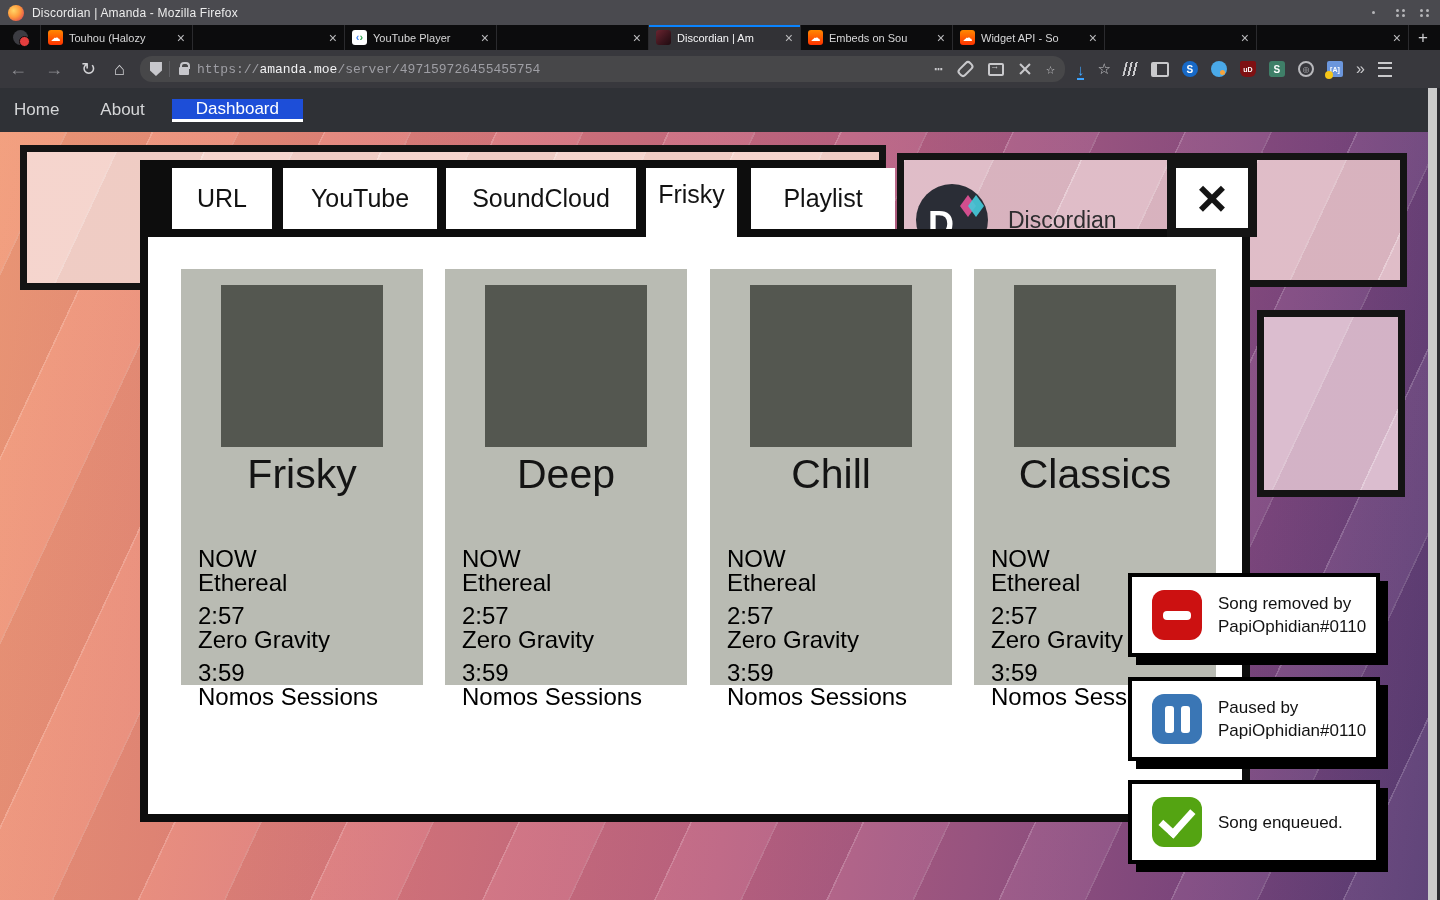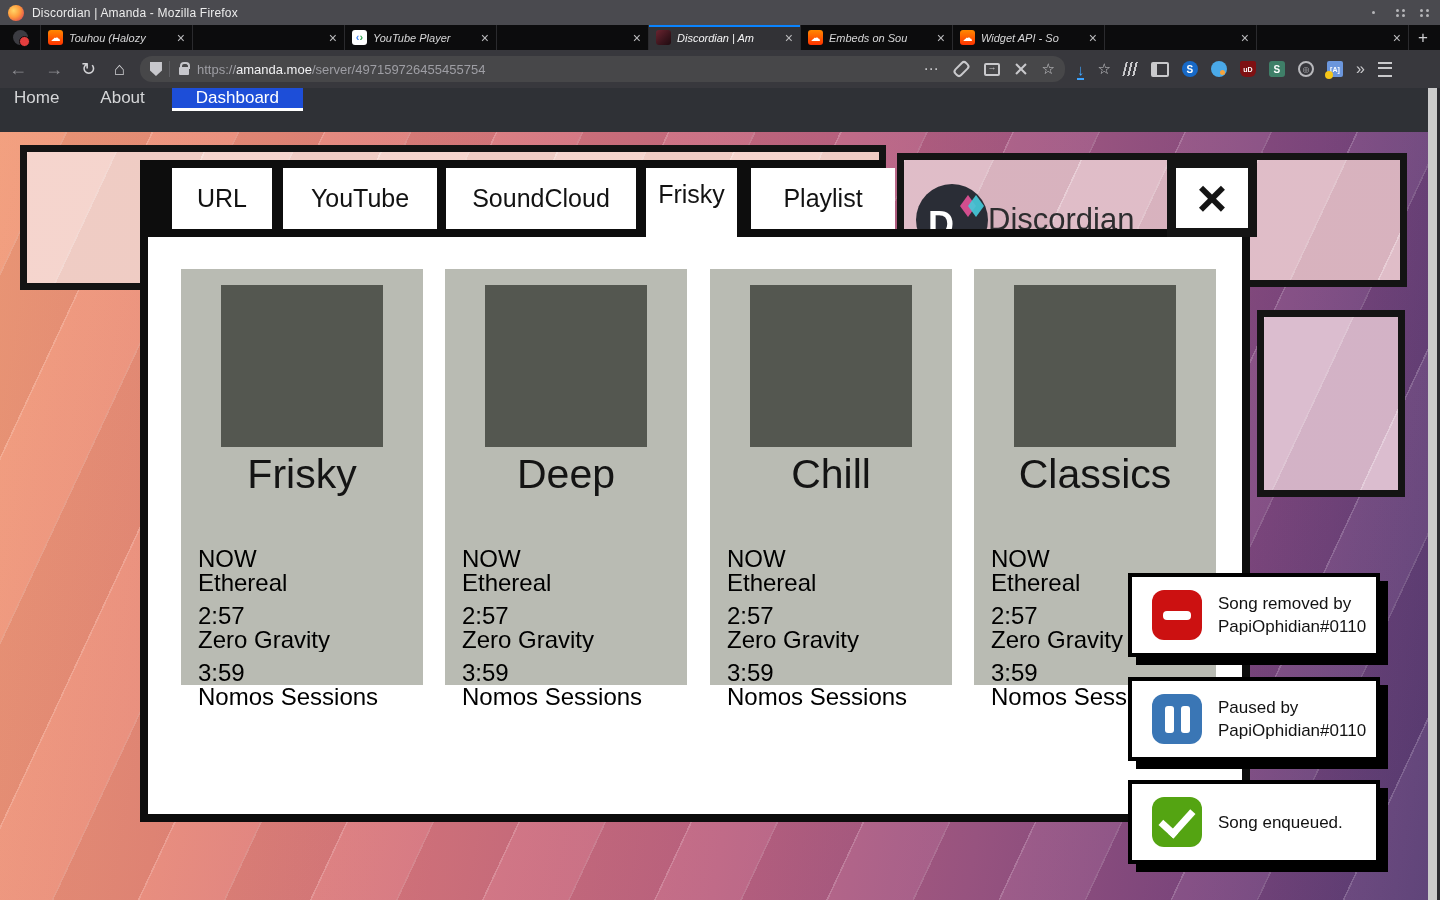--- a/index.html
+++ b/index.html
@@ -18,41 +18,41 @@
   .win-btn i{width:3px;height:3px;background:#b5b5b8;border-radius:50%;display:block;}
   
   .tabstrip{position:absolute;left:0;top:25px;width:1440px;height:25px;background:#0c0c0d;
     display:flex;align-items:stretch;}
   .tab{display:flex;align-items:center;padding:0 7px;width:152px;box-sizing:border-box;
     border-left:1px solid #2b2b2e;color:#d7d7d8;font-size:11px;cursor:pointer;position:relative;}
   .tab:first-of-type{border-left:none;}
   .tab.pinned{width:40px;justify-content:center;border-left:none;}
   .tab.active{background:#323236;color:#f5f5f6;}
   .tab.active::before{content:"";position:absolute;left:0;top:0;width:100%;height:2px;background:var(--active_tab_accent,#0a84ff);}
-  .tab-title{flex:1;white-space:nowrap;overflow:hidden;margin-right:4px;font-style:italic;}
+  .tab-title{flex:1;white-space:nowrap;overflow:hidden;margin-right:4px;}
   .tab-x{color:#bcbcbe;font-size:14px;line-height:14px;flex:none;cursor:pointer;}
   .fav{width:15px;height:15px;border-radius:3px;margin-right:6px;flex:none;
     display:flex;align-items:center;justify-content:center;font-size:10px;line-height:15px;}
   .fav-sc{background:linear-gradient(180deg,#ff8800,#ff3300);color:#fff;}
   .fav-gdev{background:#fff;font-weight:bold;font-size:11px;}
   .fav-gdev b{color:#4285f4;font-weight:bold;}
   .fav-gdev i{color:#34a853;font-style:normal;font-weight:bold;}
   .fav-avatar{background:linear-gradient(135deg,#6b2430 0%,#3a141c 60%,#1f0b10 100%);}
   .pin-ico{width:15px;height:15px;border-radius:50%;background:#3c3c42;position:relative;}
   .pin-ico::after{content:"";position:absolute;right:-2px;bottom:-2px;width:9px;height:9px;border-radius:50%;
     background:#e53e3e;border:1px solid #0c0c0d;}
   .newtab{width:28px;display:flex;align-items:center;justify-content:center;color:#cfcfd1;
     font-size:17px;border-left:1px solid #2b2b2e;cursor:pointer;}
   
   .urlbar{position:absolute;left:0;top:50px;width:1440px;height:38px;background:#38383d;
     display:flex;align-items:center;}
   .nav-ico{font-size:18px;color:#d3d3d6;margin:0 9px;cursor:pointer;}
   .nav-ico.dim{color:#8b8b90;}
   .urlfield{position:relative;margin-left:6px;width:925px;height:26px;background:#474749;border-radius:12px;
-    display:flex;align-items:center;font-size:13px;cursor:text;}
+    display:flex;align-items:center;font-size:13px;cursor:text;font-family:Liberation Mono, monospace;}
   .shield{width:12px;height:14px;margin:0 7px 0 10px;background:#c7c7cc;
     clip-path:polygon(0 0,100% 0,100% 60%,50% 100%,0 60%);}
   .fld-sep{width:1px;height:16px;background:#5d5d61;margin-right:7px;}
   .lock{width:10px;height:8px;background:#c7c7cc;border-radius:1px;position:relative;margin:3px 8px 0 2px;}
   .lock::before{content:"";position:absolute;left:1px;top:-5px;width:6px;height:5px;border:2px solid #c7c7cc;
     border-bottom:none;border-radius:4px 4px 0 0;}
   .url-dim{color:#9e9ea4;}
   .url-host{color:#f1f1f3;}
   .fld-icons{margin-left:auto;display:flex;align-items:center;gap:14px;margin-right:10px;color:#c9c9cc;}
   .ico-dots{font-size:15px;cursor:pointer;}
@@ -83,34 +83,34 @@
   .ico-chev{font-size:16px;cursor:pointer;}
   .ico-menu{width:14px;height:11px;border-top:2px solid #c9c9cc;border-bottom:2px solid #c9c9cc;position:relative;cursor:pointer;margin-right:6px;}
   .ico-menu::before{content:"";position:absolute;left:0;right:0;top:3px;height:2px;background:#c9c9cc;}
   
   .page{position:absolute;left:0;top:88px;width:1440px;height:812px;
     background:
       repeating-linear-gradient(115deg,rgba(255,255,255,.16) 0 1.5px,rgba(255,255,255,0) 1.5px 78px),
       repeating-linear-gradient(115deg,rgba(255,255,255,.05) 0 78px,rgba(0,0,0,.04) 78px 156px),
       linear-gradient(100deg,#f29c79 0%,#e78878 18%,#d4737e 36%,#bd6382 54%,#9d5684 70%,#7f4880 84%,#644078 94%,#563a72 100%);}
   .site-nav{position:absolute;left:0;top:0;width:1440px;height:44px;background:var(--nav_dark,#2f3136);
-    display:flex;align-items:flex-start;color:#d5d6d8;font-size:17px;}
+    display:flex;align-items:center;color:#d5d6d8;font-size:17px;}
   .nav-item{display:flex;align-items:center;padding:0 14px;cursor:pointer;}
   .nav-item.spaced{margin-left:13px;}
   .nav-item.active{background:#1d4ed8;color:#fff;border-bottom:3px solid #fff;box-sizing:border-box;padding:0 24px;}
   .stripes-pink{background-image:
       repeating-linear-gradient(115deg,rgba(255,255,255,.25) 0 1.5px,rgba(255,255,255,0) 1.5px 80px),
       repeating-linear-gradient(115deg,rgba(255,255,255,.10) 0 80px,rgba(0,0,0,.02) 80px 160px);}
   .server-card{position:absolute;border:7px solid #141414;box-sizing:border-box;cursor:pointer;}
   .card-left{left:20px;top:57px;width:866px;height:145px;background-color:#f4d0c8;}
   .card-discordian{left:897px;top:65px;width:510px;height:134px;background-color:#dcb6c2;
     display:flex;align-items:center;}
   .card-right2{left:1257px;top:222px;width:148px;height:187px;background-color:#d7b6ca;}
   .server-avatar{width:72px;height:72px;margin-left:12px;flex:none;}
-  .server-name{font-size:31px;color:#2d2d2f;}
+  .server-name{margin-left:20px;font-size:23px;color:#2d2d2f;}
   
   .modal-tabbar{position:absolute;left:140px;top:72px;width:745px;height:77px;background:#0d0d0d;z-index:5;}
   .mtab{position:absolute;top:80px;height:61px;background:#fff;z-index:6;display:flex;
     align-items:center;justify-content:center;font-size:25px;color:#121212;cursor:pointer;}
   .mtab-url{left:172px;width:100px;text-align:center;}
   .mtab-youtube{left:283px;width:154px;}
   .mtab-soundcloud{left:446px;width:190px;}
   .mtab-frisky{left:646px;width:91px;height:84px;z-index:25;align-items:flex-start;padding-top:12px;box-sizing:border-box;}
   .mtab-playlist{left:751px;width:144px;}
   .modal-body{position:absolute;left:140px;top:141px;width:1110px;height:593px;background:#fff;

